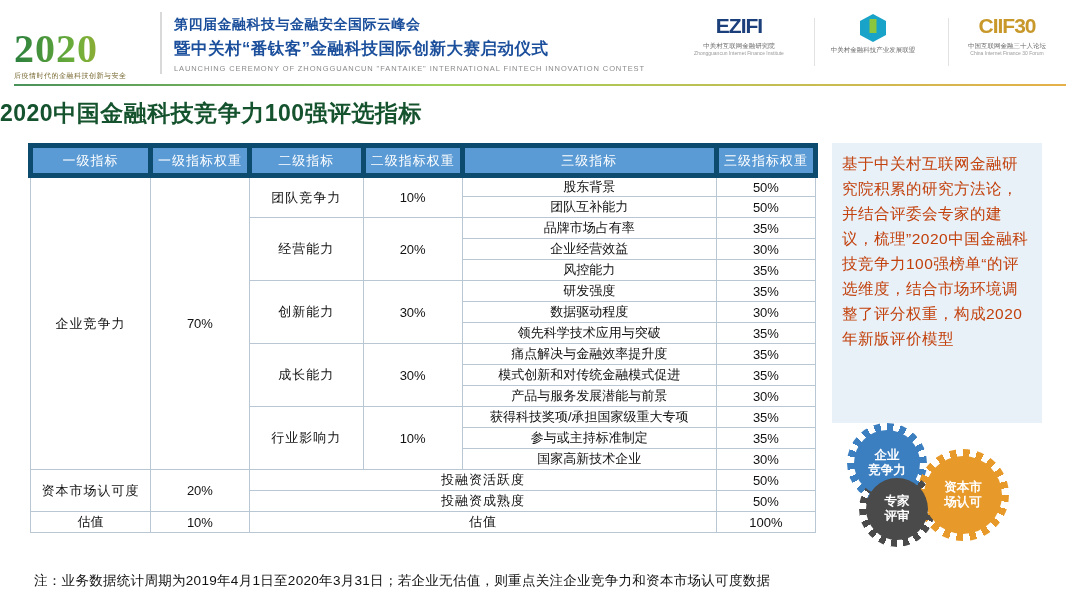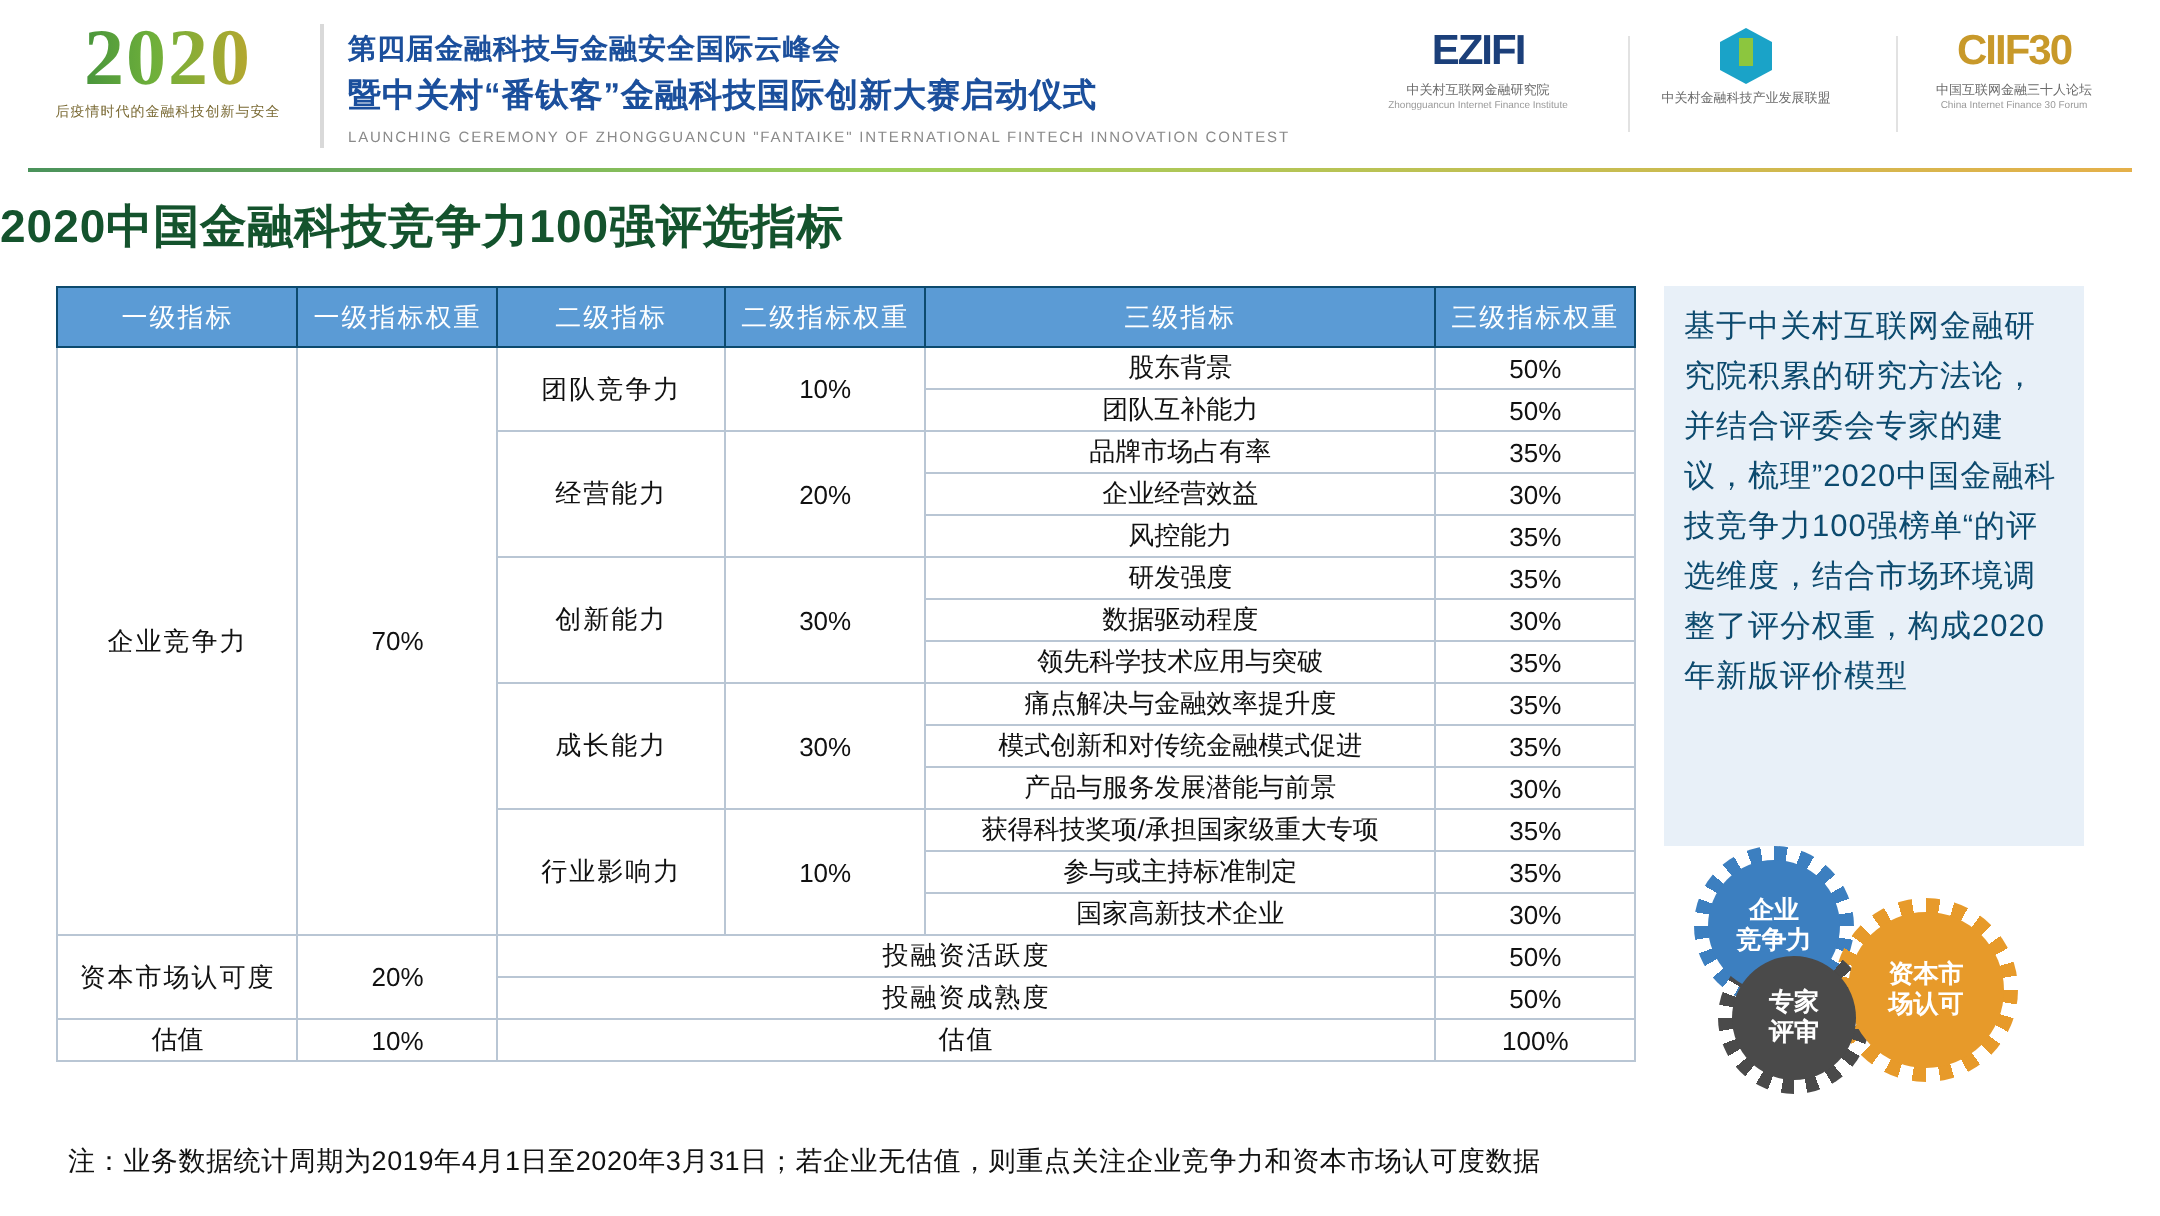--- a/index.html
+++ b/index.html
@@ -16,23 +16,24 @@
   
   .header {
     position:relative;
     height:86px;
     padding:6px 14px 0 14px;
     display:flex;
     align-items:flex-start;
   }
   .hdr-left {
     width:140px;
-    text-align:center;
+    text-align:left;
     position:relative;
     padding-top:2px;
+    margin-top:20px;
   }
   .year {
     font-family:"Liberation Serif", serif;
     font-size:40px;
     font-weight:bold;
     letter-spacing:1px;
     background:linear-gradient(90deg,#2a7f3e 0%, #6fb03a 45%, #e0a22a 100%);
     -webkit-background-clip:text;
     background-clip:text;
     color:transparent;
@@ -153,21 +154,21 @@
     width:790px;
     font-size:13px;
     table-layout:fixed;
   }
   table.idx th {
     background:#5b9bd5;
     color:#fff;
     font-weight:normal;
     font-size:13px;
     height:30px;
-    border:1px solid #0c4a6e;
+    border:5px solid #0c4a6e;
     letter-spacing:1px;
   }
   table.idx td {
     border:1px solid #b9c6d4;
     height:21px;
     text-align:center;
     font-size:13px;
     background:#fff;
     padding:0 2px;
     white-space:nowrap;
@@ -186,21 +187,21 @@
   .col5 { width:246px; }
   .col6 { width:96px; }
 
   
   .note {
     width:210px;
     background:#e8f0f8;
     padding:8px 10px;
     font-size:15.5px;
     line-height:25px;
-    color:#0c4a6e;
+    color:#c2410c;
     letter-spacing:0.5px;
     height:280px;
   }
 
   
   .gears {
     position:absolute;
     right:24px;
     bottom:48px;
     width:210px;

